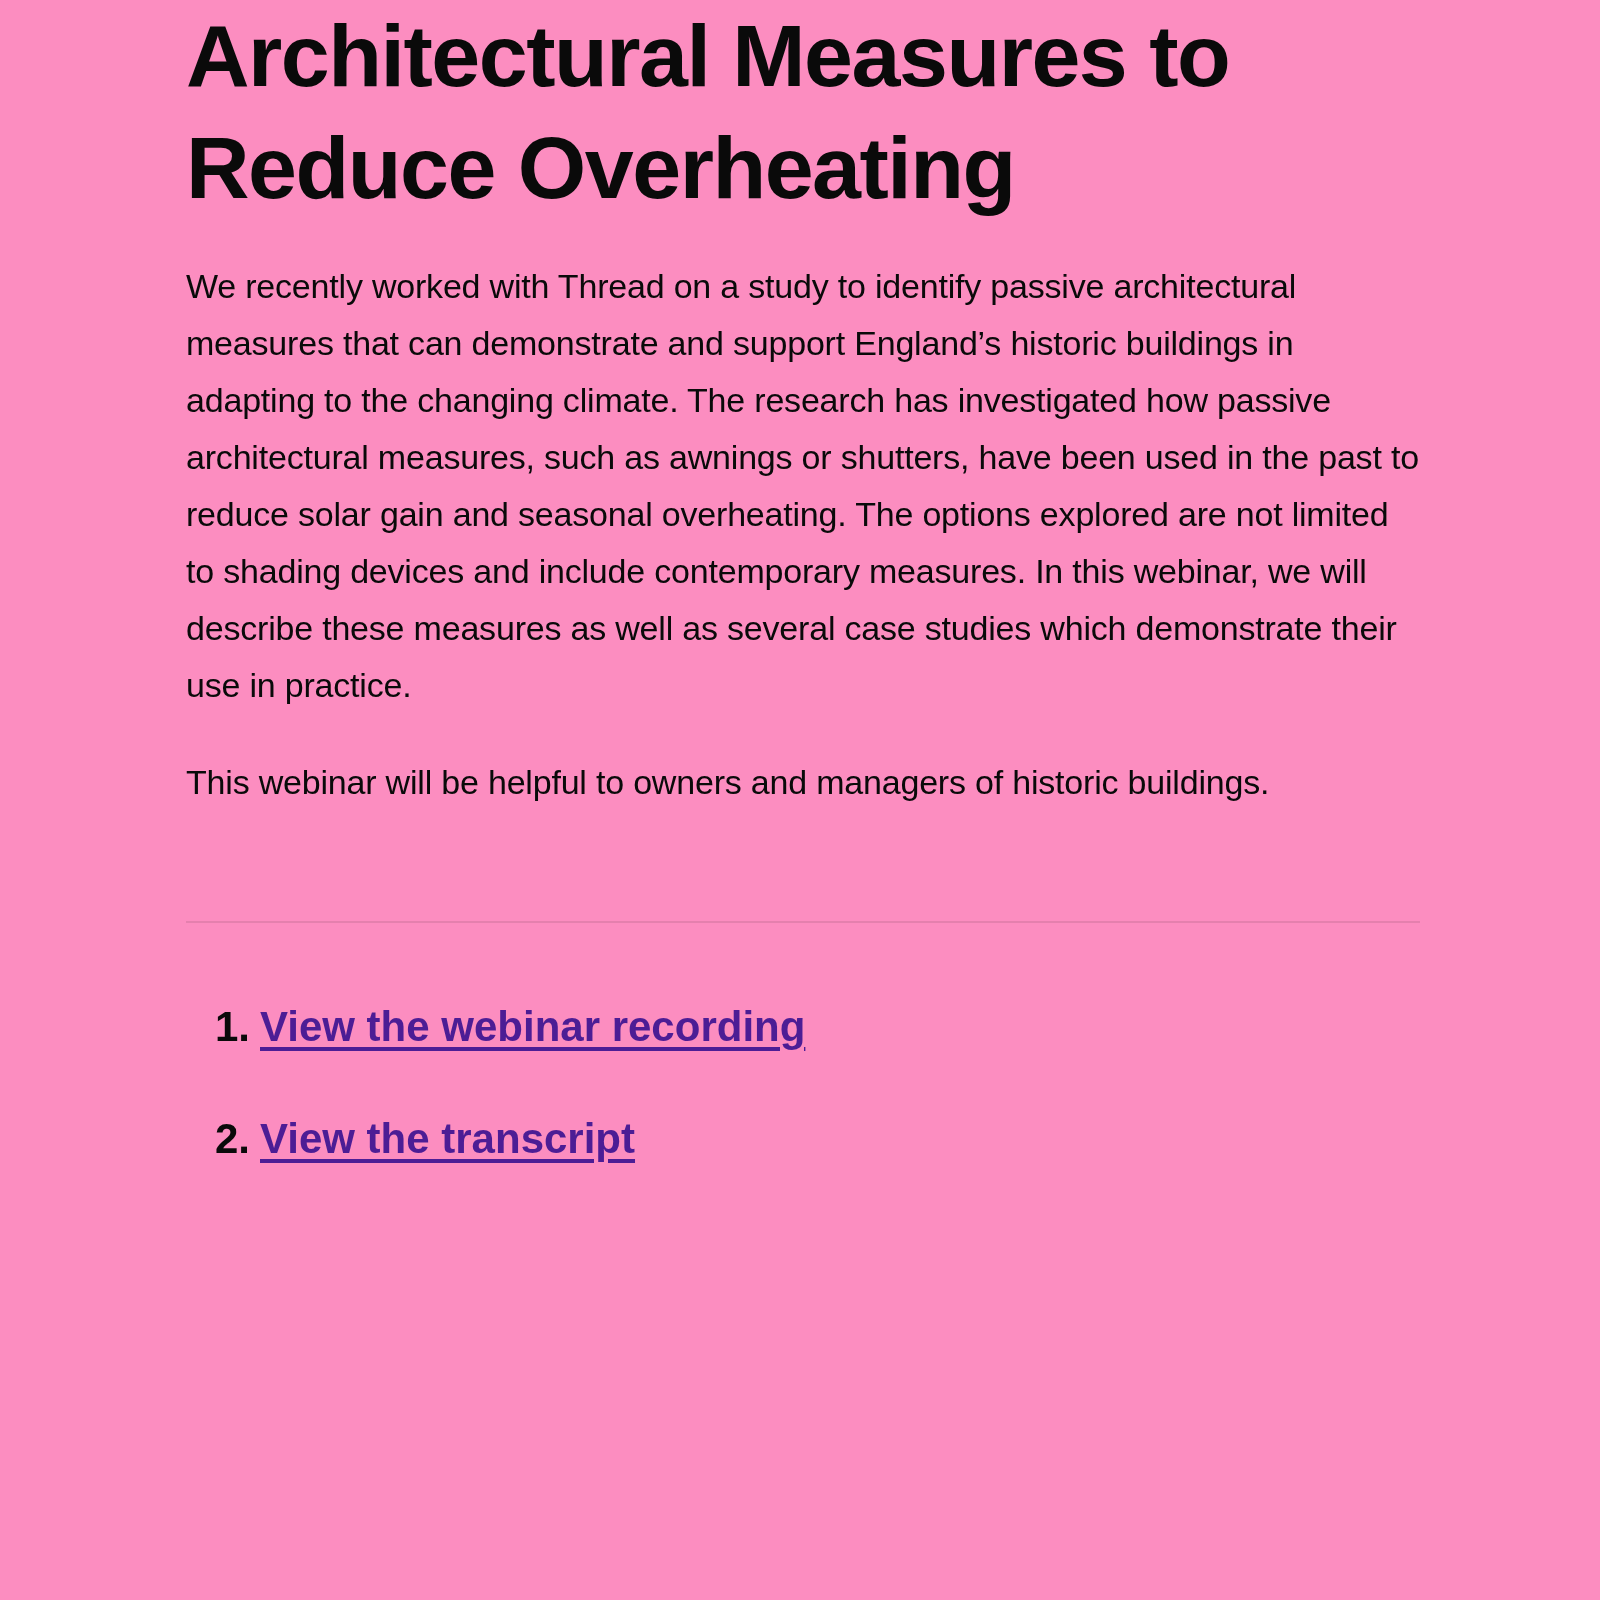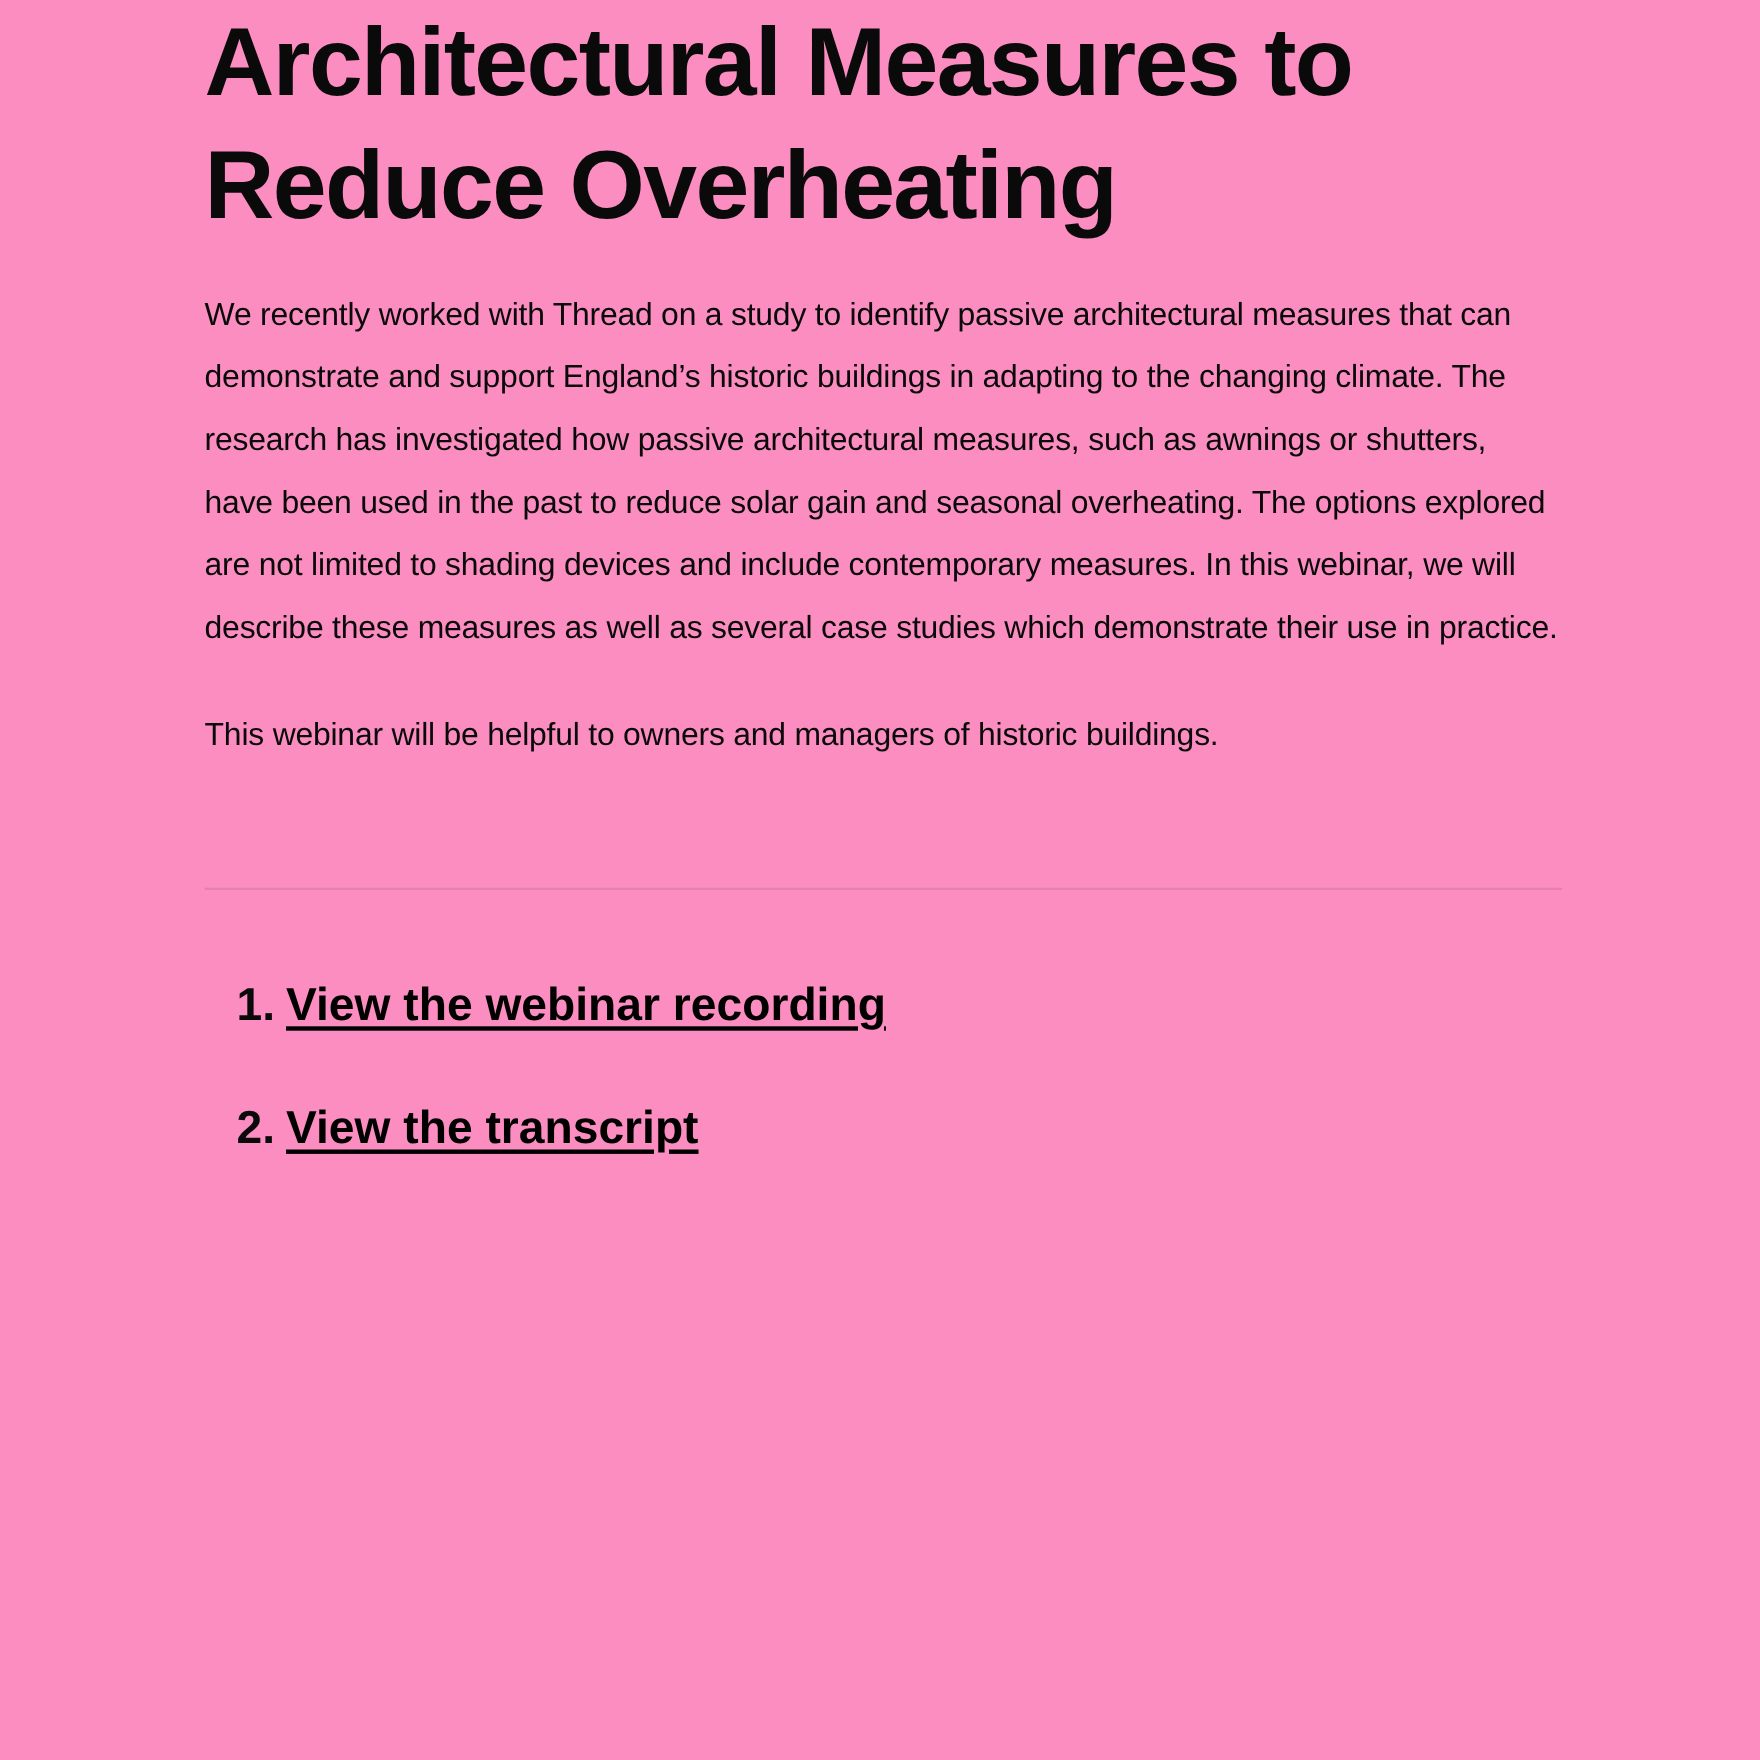--- a/index.html
+++ b/index.html
@@ -21,21 +21,21 @@
   h1.page-title {
     margin: 0 0 34px 0;
     font-size: 88px;
     line-height: 112px;
     font-weight: 700;
     letter-spacing: -1.5px;
     color: #0A0A0A;
   }
   p.body-paragraph {
     margin: 0 0 40px 0;
-    font-size: 29px;
+    font-size: 34px;
     line-height: 57px;
     font-weight: 400;
     letter-spacing: -0.2px;
     color: #0A0A0A;
   }
   hr.section-divider {
     border: none;
     height: 2px;
     background: rgba(0, 0, 0, 0.09);
     margin: 110px 0 0 0;
@@ -53,21 +53,21 @@
     margin-bottom: 56px;
   }
   .list-number {
     display: inline-block;
     margin-left: 29px;
     width: 45px;
     flex: 0 0 45px;
     color: #0A0A0A;
   }
   .list-link {
-    color: #000000;
+    color: #4c1d95;
     text-decoration: underline;
     text-decoration-thickness: 4px;
     text-underline-offset: 6px;
   }
 </style>
 </head>
 <body>
 
 <main class="container">
 

